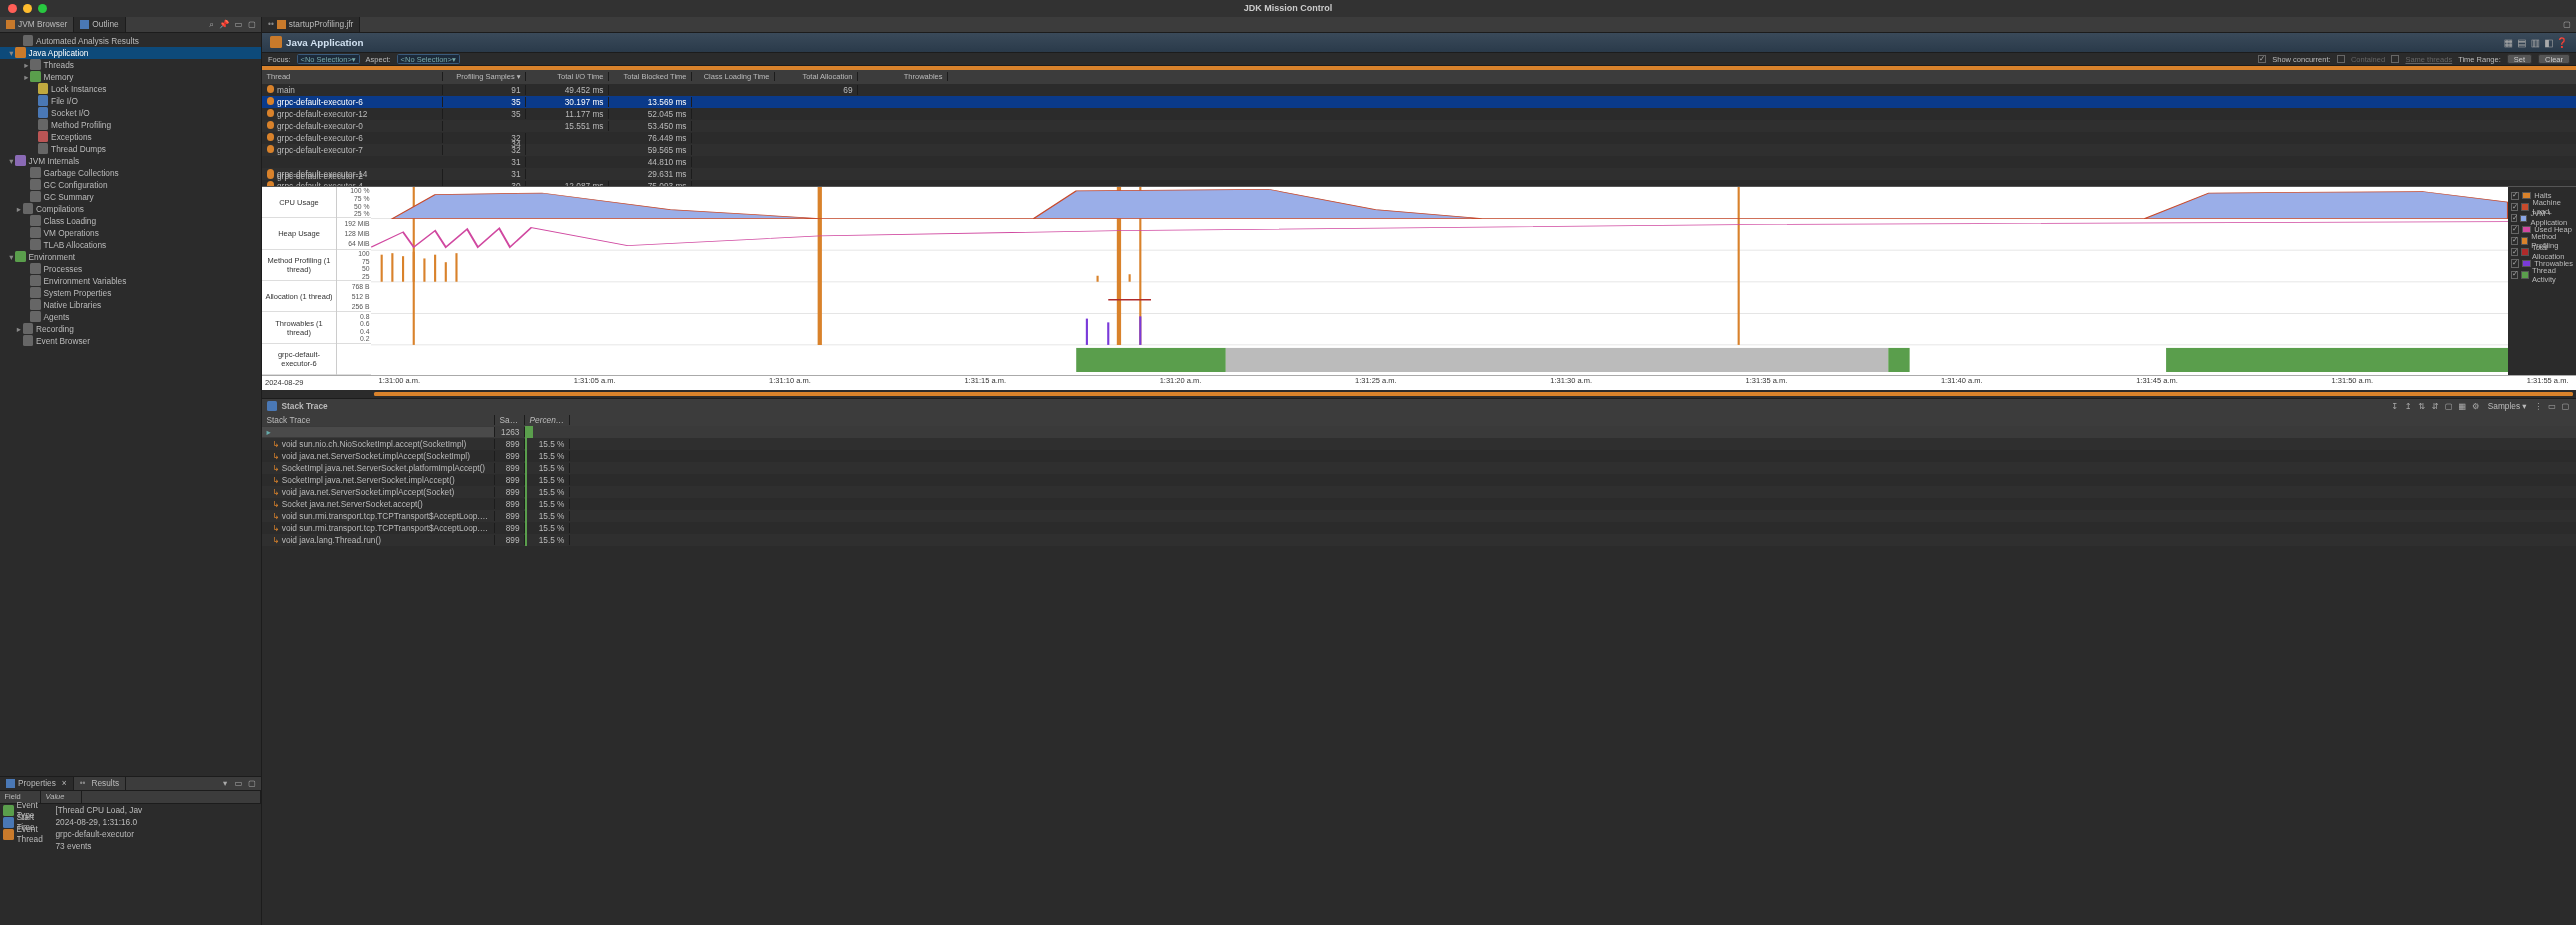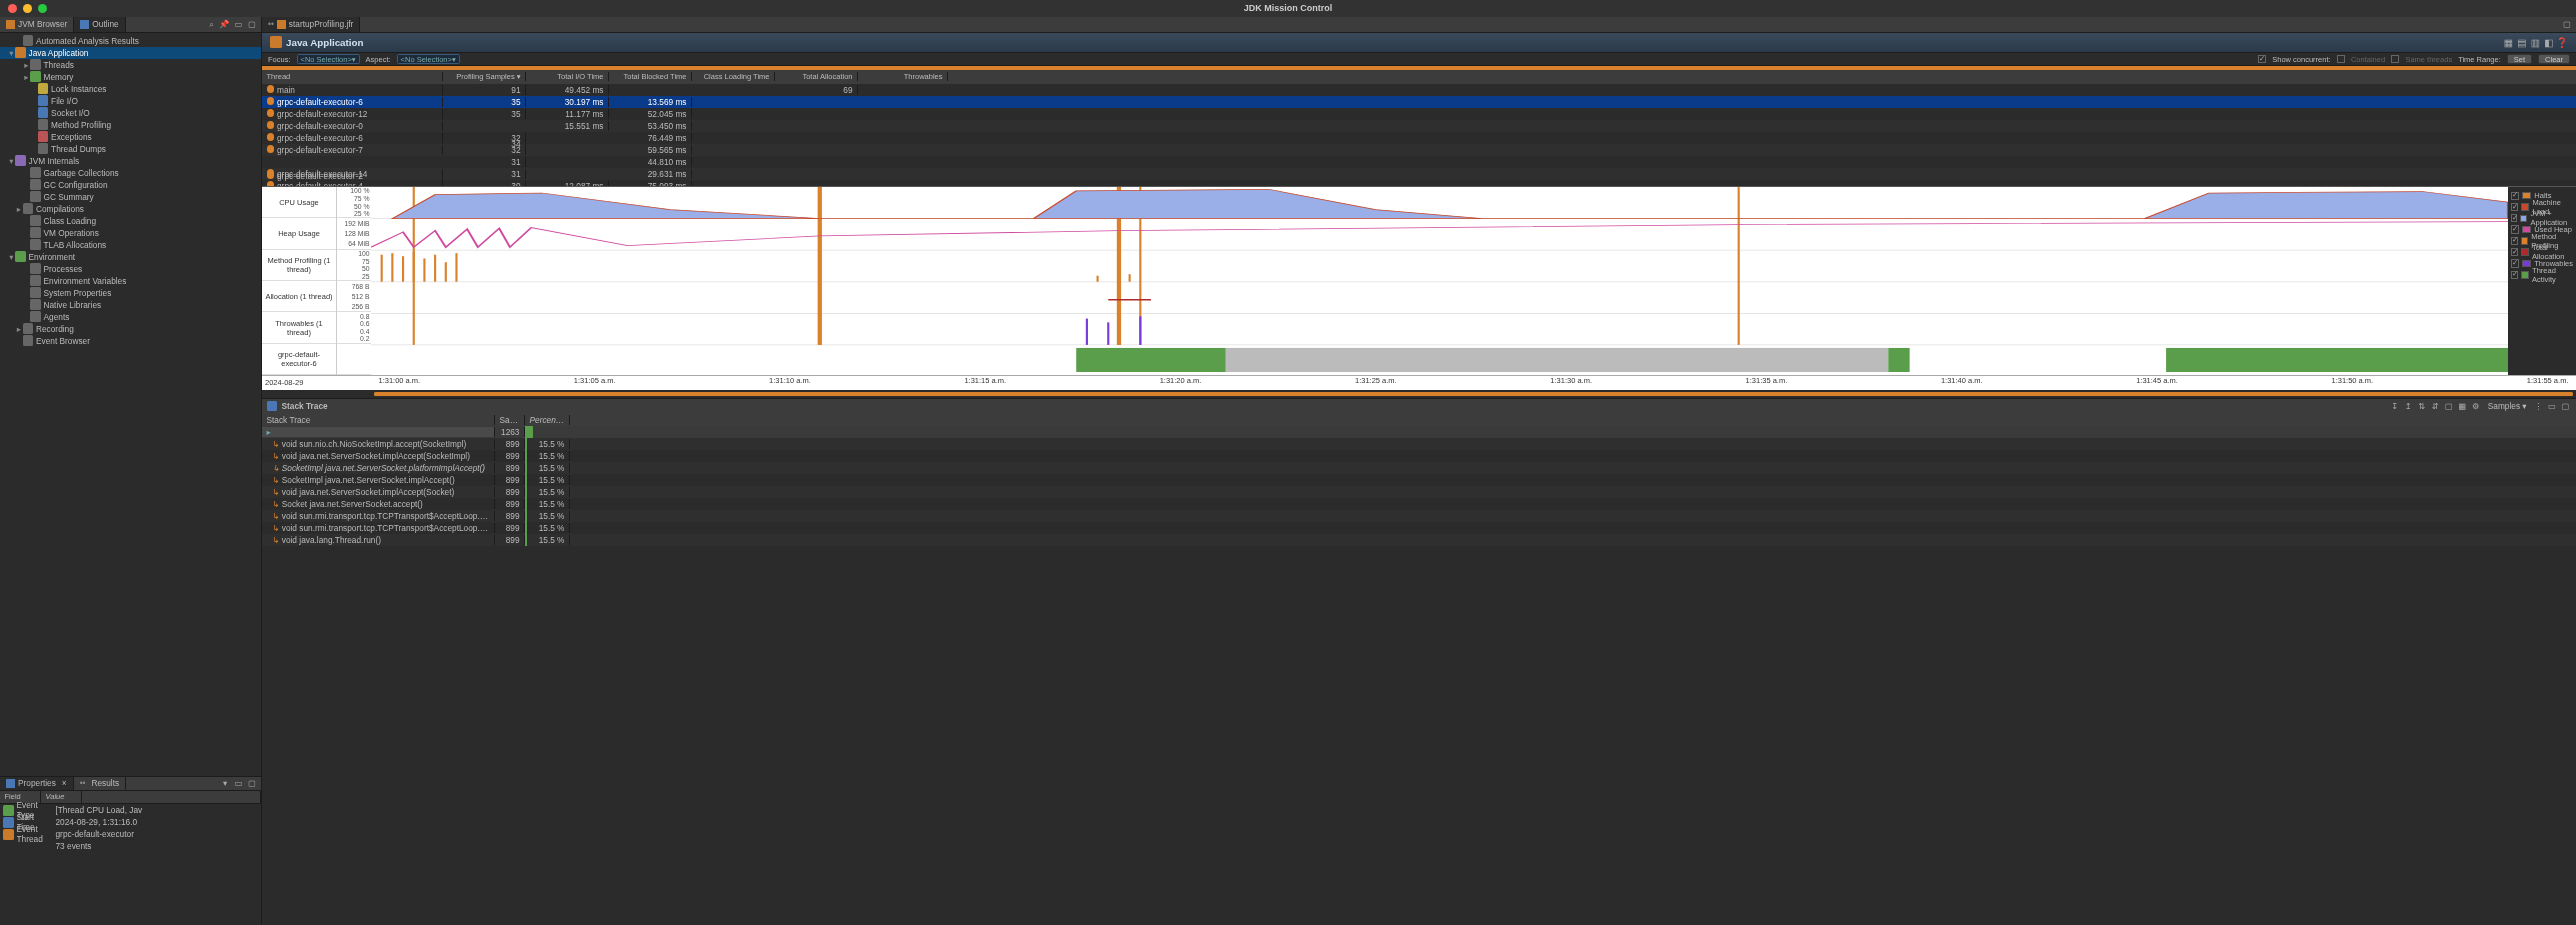--- a/index.html
+++ b/index.html
@@ -349,21 +349,21 @@
       <div class="filter-sel">
           <span>&lt;No Selection&gt;</span>
           <span>▾</span>
         </div>
       <div class="filter-right">
         <span class="chk on"></span>
         <span>Show concurrent:</span>
         <span class="chk"></span>
         <span style="color:#666;">Contained</span>
         <span class="chk"></span>
-        <span style="color:#666;">Same threads</span>
+        <span style="color:#666;text-decoration:underline;">Same threads</span>
         <span>Time Range:</span>
         <div class="btn">Set</div>
         <div class="btn">Clear</div>
       </div>
     </div>
 
     <div class="orange-strip"></div>
 
     <div class="thread-table">
       <div class="tr-row header">
@@ -671,21 +671,21 @@
           </div>
           <div class="st-row">
             <div class="tc" style="width:233px;padding-left:10.5px;"><span style="color:#d9822b;">↳ </span>void java.net.ServerSocket.implAccept(SocketImpl)</div>
             <div class="tc r" style="width:30px;">899</div>
             <div style="width:9px;">
               <div class="pct-bar" style="height:12px;width:2.3px;"></div>
             </div>
             <div class="tc r" style="width:36px;">15.5 %</div>
           </div>
           <div class="st-row">
-            <div class="tc" style="width:233px;padding-left:10.5px;font-style:italic;"><span style="color:#d9822b;">↳ </span>SocketImpl java.net.ServerSocket.platformImplAccept()</div>
+            <div class="tc" style="width:233px;padding-left:10.5px;"><span style="color:#d9822b;">↳ </span>SocketImpl java.net.ServerSocket.platformImplAccept()</div>
             <div class="tc r" style="width:30px;">899</div>
             <div style="width:9px;">
               <div class="pct-bar" style="height:12px;width:2.3px;"></div>
             </div>
             <div class="tc r" style="width:36px;">15.5 %</div>
           </div>
           <div class="st-row">
             <div class="tc" style="width:233px;padding-left:10.5px;"><span style="color:#d9822b;">↳ </span>SocketImpl java.net.ServerSocket.implAccept()</div>
             <div class="tc r" style="width:30px;">899</div>
             <div style="width:9px;">

